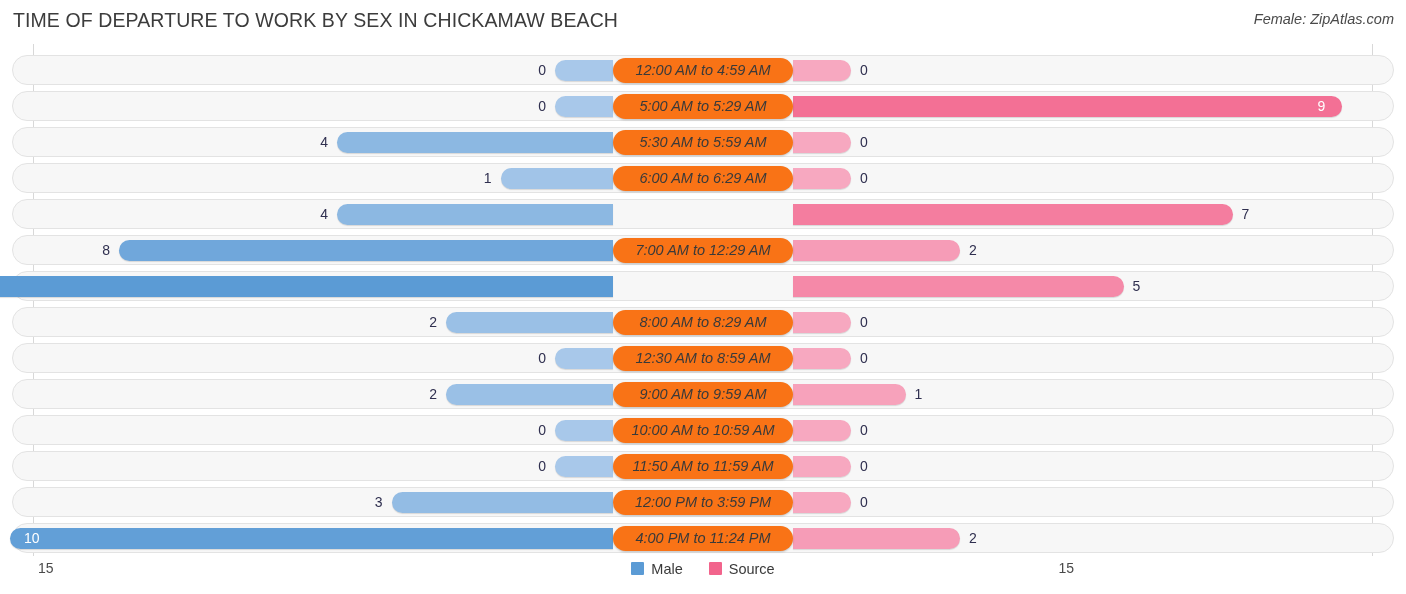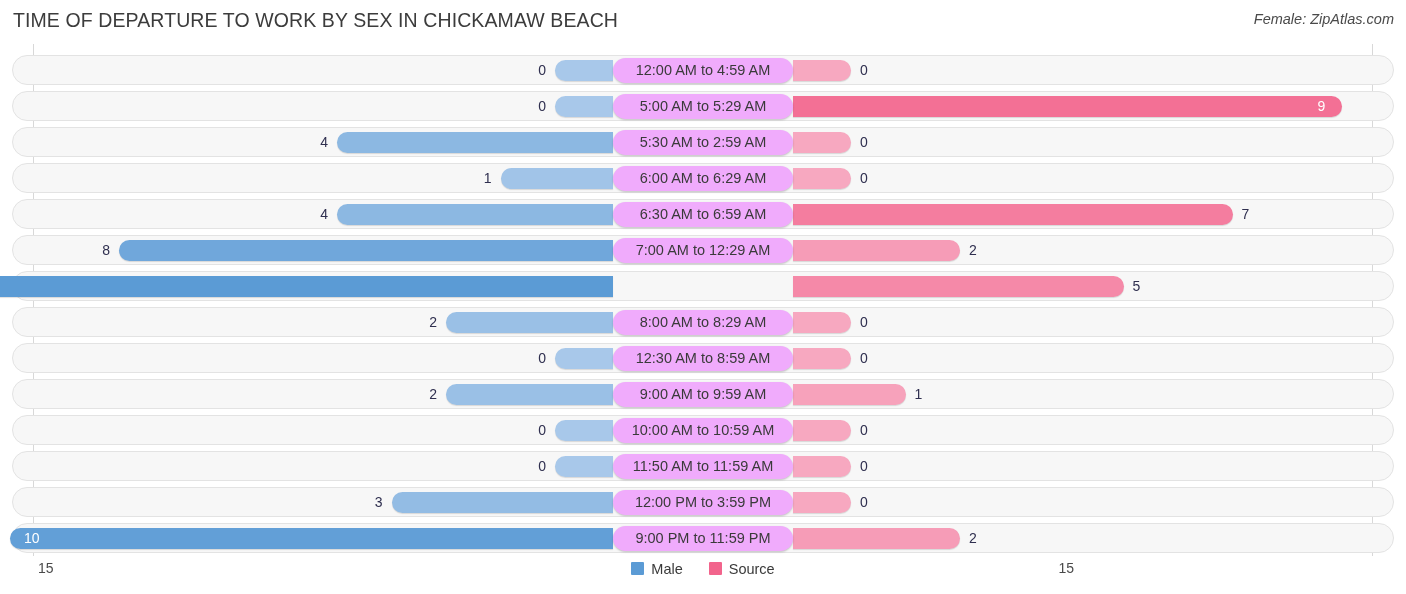--- a/index.html
+++ b/index.html
@@ -106,29 +106,30 @@
   }
   .val.male   { text-align: right; }
   .val.female { text-align: left; }
 
   .cat {
     position: absolute;
     left: 613px;
     top: 5px;
     width: 180px;
     height: 25px;
-    background: #f0abfc;
+    background: #f97316;
     border-radius: 13px;
     box-shadow: 0 1px 2px rgba(0,0,0,0.22);
     font-size: 14.5px;
     color: #3a3a3a;
     line-height: 25px;
     text-align: center;
     white-space: nowrap;
     z-index: 5;
+    font-style: italic;
   }
 
   
   .footer {
     position: absolute;
     left: 0;
     top: 556px;
     width: 1112px;
     height: 38px;
   }
@@ -198,37 +199,36 @@
       <div class="val male" style="left: 515px; width: 31px;">0</div>
       <div class="val female inside" style="left: 1317.5px;">9</div>
       <div class="cat">5:00 AM to 5:29 AM</div>
     </div>
     <div class="row" style="top: 81px;">
       <div class="track"></div>
       <div class="bar male" style="left: 337px; width: 276px; background: rgb(140, 184, 226);"></div>
       <div class="bar female" style="left: 793px; width: 58px; background: rgb(247, 168, 192);"></div>
       <div class="val male" style="left: 297px; width: 31px;">4</div>
       <div class="val female" style="left: 860px;">0</div>
-      <div class="cat">5:30 AM to 2:59 AM</div>
+      <div class="cat">5:30 AM to 5:59 AM</div>
     </div>
     <div class="row" style="top: 117px;">
       <div class="track"></div>
       <div class="bar male" style="left: 500.5px; width: 112.5px; background: rgb(161, 196, 232);"></div>
       <div class="bar female" style="left: 793px; width: 58px; background: rgb(247, 168, 192);"></div>
       <div class="val male" style="left: 460.5px; width: 31px;">1</div>
       <div class="val female" style="left: 860px;">0</div>
       <div class="cat">6:00 AM to 6:29 AM</div>
     </div>
     <div class="row" style="top: 153px;">
       <div class="track"></div>
       <div class="bar male" style="left: 337px; width: 276px; background: rgb(140, 184, 226);"></div>
       <div class="bar female" style="left: 793px; width: 439.5px; background: rgb(244, 125, 159);"></div>
       <div class="val male" style="left: 297px; width: 31px;">4</div>
       <div class="val female" style="left: 1241.5px;">7</div>
-      <div class="cat">6:30 AM to 6:59 AM</div>
     </div>
     <div class="row" style="top: 189px;">
       <div class="track"></div>
       <div class="bar male" style="left: 119px; width: 494px; background: rgb(112, 167, 219);"></div>
       <div class="bar female" style="left: 793px; width: 167px; background: rgb(246, 156, 183);"></div>
       <div class="val male" style="left: 79px; width: 31px;">8</div>
       <div class="val female" style="left: 969px;">2</div>
       <div class="cat">7:00 AM to 12:29 AM</div>
     </div>
     <div class="row" style="top: 225px;">
@@ -284,21 +284,21 @@
       <div class="val male" style="left: 351.5px; width: 31px;">3</div>
       <div class="val female" style="left: 860px;">0</div>
       <div class="cat">12:00 PM to 3:59 PM</div>
     </div>
     <div class="row" style="top: 477px;">
       <div class="track"></div>
       <div class="bar male" style="left: 10px; width: 603px; background: rgb(98, 159, 215);"></div>
       <div class="bar female" style="left: 793px; width: 167px; background: rgb(246, 156, 183);"></div>
       <div class="val male inside" style="left: 24px;">10</div>
       <div class="val female" style="left: 969px;">2</div>
-      <div class="cat">9:00 PM to 11:59 PM</div>
+      <div class="cat">4:00 PM to 11:24 PM</div>
     </div>
   </div>
 
 <div class="footer">
   <div class="axis-label left">15</div>
   <div class="axis-label right">15</div>
   <div class="legend">
     <span class="legend-item">
       <span class="swatch" id="sw-male" style="background: rgb(91, 155, 213);"></span>
       <span class="legend-text">Male</span>

